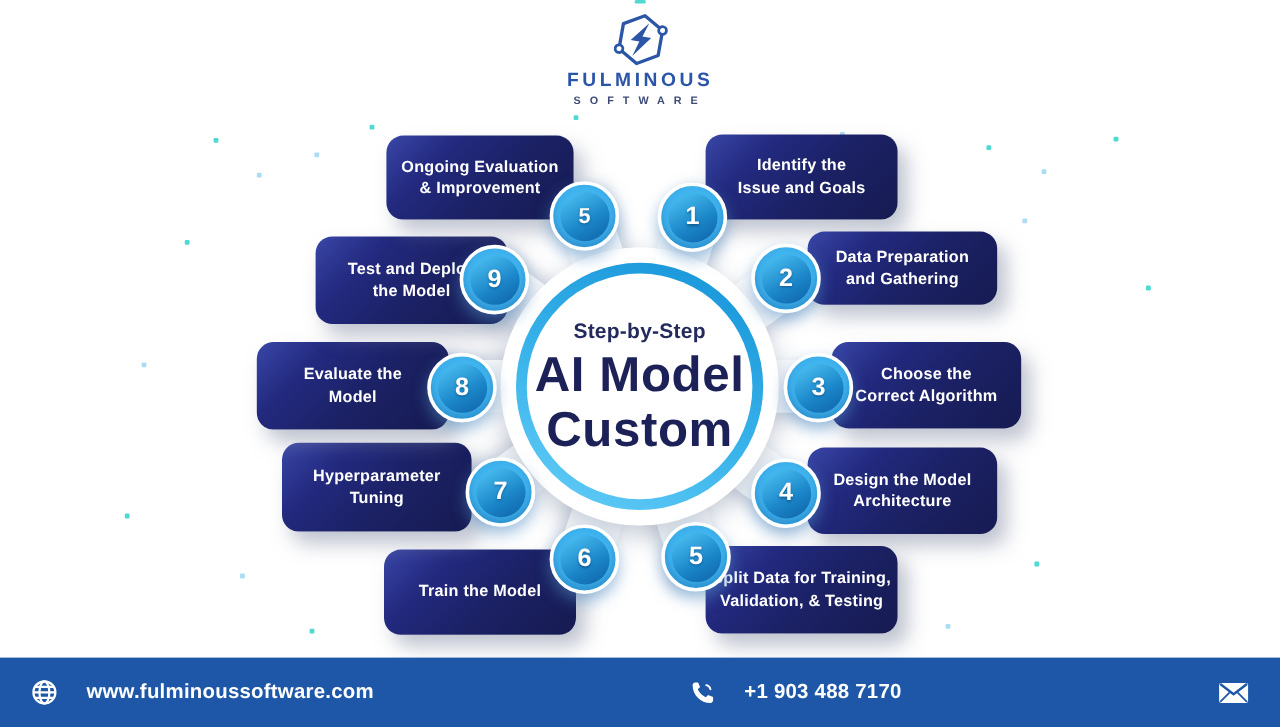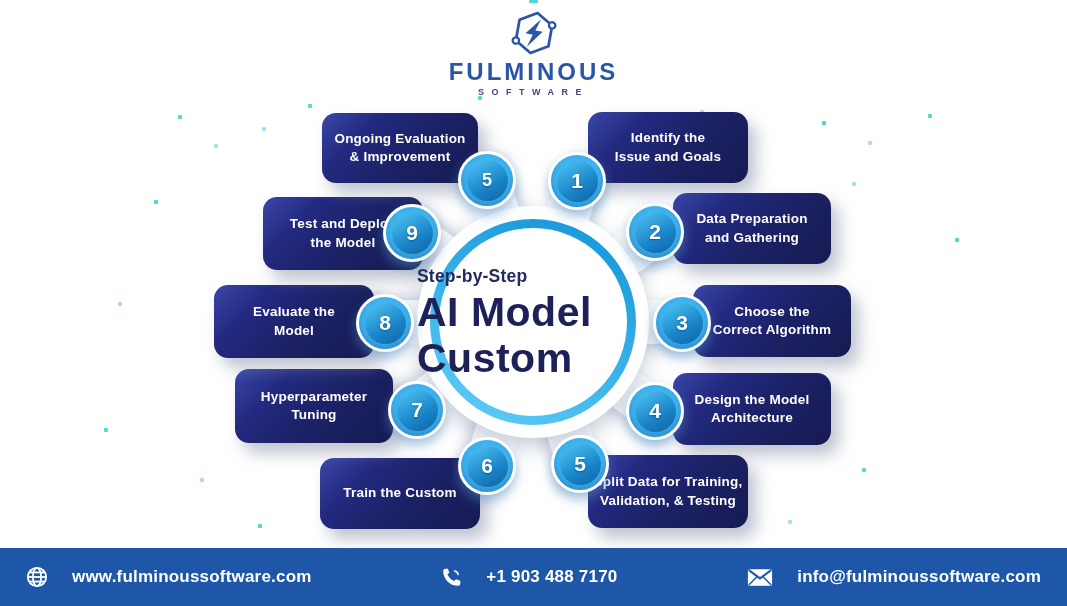--- a/index.html
+++ b/index.html
@@ -2,39 +2,39 @@
 <html><head>
 <meta charset="utf-8">
 <style>
   html,body{margin:0;padding:0;}
   body{width:1067px;height:606px;position:relative;background:#ffffff;overflow:hidden;
        font-family:"Liberation Sans",sans-serif;}
 
   
   .logo{position:absolute;top:8px;left:0;right:0;display:flex;flex-direction:column;
         align-items:center;z-index:4;}
-  .logo-brand{font-size:24px;font-weight:bold;letter-spacing:3px;color:#2b55a6;line-height:1;margin-top:2px;}
+  .logo-brand{font-size:16px;font-weight:bold;letter-spacing:3px;color:#2b55a6;line-height:1;margin-top:2px;}
   .logo-sub{font-size:9px;font-weight:bold;letter-spacing:7.5px;color:#3c4a77;margin-top:3px;}
 
   
   .dot{position:absolute;width:4px;height:4px;background:#4fd9d2;border-radius:1px;z-index:0;}
   .dot.b{background:#abdcf3;}
 
   
   .spoke{position:absolute;left:533px;top:300px;width:172px;height:44px;background:#ffffff;
          transform-origin:0 50%;border-radius:10px;box-shadow:0 5px 12px rgba(140,150,175,.38);z-index:1;}
 
   
   .box{position:absolute;border-radius:14px;color:#ffffff;display:flex;align-items:center;
        justify-content:center;text-align:center;font-weight:bold;font-size:13.5px;line-height:1.35;
        white-space:pre-line;letter-spacing:.2px;z-index:2;
        background:linear-gradient(135deg,#3a47a8 0%,#232a80 26%,#1b2164 58%,#161b52 100%);
        box-shadow:8px 10px 16px rgba(128,138,162,.5);}
   .s1 {left:588px;top:112px;width:160px;height:71px;}
-  .s2 {left:673px;top:193px;width:158px;height:71px;}
+  .s2 {left:673px;top:193px;width:158px;height:61px;}
   .s3 {left:693px;top:285px;width:158px;height:72px;}
   .s4 {left:673px;top:373px;width:158px;height:72px;}
   .s5 {left:588px;top:455px;width:160px;height:73px;}
   .s6 {left:320px;top:458px;width:160px;height:71px;}
   .s7 {left:235px;top:369px;width:158px;height:74px;}
   .s8 {left:214px;top:285px;width:160px;height:73px;}
   .s9 {left:235px;top:197px;width:160px;height:73px;margin-left:28px;}
   .s10{left:322px;top:113px;width:156px;height:70px;}
 
   
@@ -55,21 +55,21 @@
   .b8 {left:356px;top:294px;}
   .b9 {left:383px;top:204px;}
   .b10{left:458px;top:151px;}
 
   
   .circle-outer{position:absolute;left:417px;top:206px;width:232px;height:232px;border-radius:50%;
         background:#ffffff;box-shadow:0 8px 22px rgba(125,140,165,.45);z-index:3;}
   .ring{position:absolute;left:13px;top:13px;width:206px;height:206px;border-radius:50%;
         background:linear-gradient(205deg,#1e9bdc 15%,#39b3ea 55%,#5cc8f5 90%);}
   .ring-inner{position:absolute;left:9px;top:9px;width:188px;height:188px;border-radius:50%;background:#ffffff;}
-  .center-text{position:absolute;inset:0;display:flex;flex-direction:column;
+  .center-text{position:absolute;inset:0;display:flex;flex-direction:column;align-items:center;
         justify-content:center;z-index:2;padding-top:2px;}
   .center-sub{font-size:17.5px;font-weight:bold;color:#232a5c;line-height:1.25;letter-spacing:.2px;}
   .center-title{font-size:41px;font-weight:800;color:#1c2158;line-height:1.02;letter-spacing:.5px;margin-top:4px;}
 
   
   .footer{position:absolute;left:0;bottom:0;width:1067px;height:58px;background:#1e57a7;
         display:flex;align-items:center;justify-content:space-between;padding:0 26px;
         box-sizing:border-box;color:#ffffff;z-index:6;}
   .f-item{display:flex;align-items:center;gap:24px;font-size:17px;font-weight:bold;letter-spacing:.2px;}
   .f-item svg{display:block;}
@@ -129,21 +129,21 @@
 <div class="box s1">Identify the
 Issue and Goals</div>
 <div class="box s2">Data Preparation
 and Gathering</div>
 <div class="box s3">Choose the
 Correct Algorithm</div>
 <div class="box s4">Design the Model
 Architecture</div>
 <div class="box s5">Split Data for Training,
 Validation, &amp; Testing</div>
-<div class="box s6">Train the Custom</div>
+<div class="box s6">Train the Model</div>
 <div class="box s7">Hyperparameter
 Tuning</div>
 <div class="box s8">Evaluate the
 Model</div>
 <div class="box s9">Test and Deploy
 the Model</div>
 <div class="box s10">Ongoing Evaluation
 &amp; Improvement</div>
 
 <div class="circle-outer">
@@ -205,15 +205,14 @@
       <path d="M15.5 4.5 a5 5 0 0 1 4 4" fill="none" stroke="#ffffff" stroke-width="1.8" stroke-linecap="round"></path>
     </svg>
     <span>+1 903 488 7170</span>
   </div>
   <div class="f-item">
     <svg width="26" height="19" viewBox="0 0 28 20">
       <rect x="1" y="1" width="26" height="18" rx="2" fill="#ffffff"></rect>
       <path d="M2 2 L14 11 L26 2" fill="none" stroke="#1e57a7" stroke-width="2.2"></path>
       <path d="M2 18 L10.5 9.5 M26 18 L17.5 9.5" fill="none" stroke="#1e57a7" stroke-width="1.6"></path>
     </svg>
-    <span>info@fulminoussoftware.com</span>
   </div>
 </div>
 
 </body></html>

